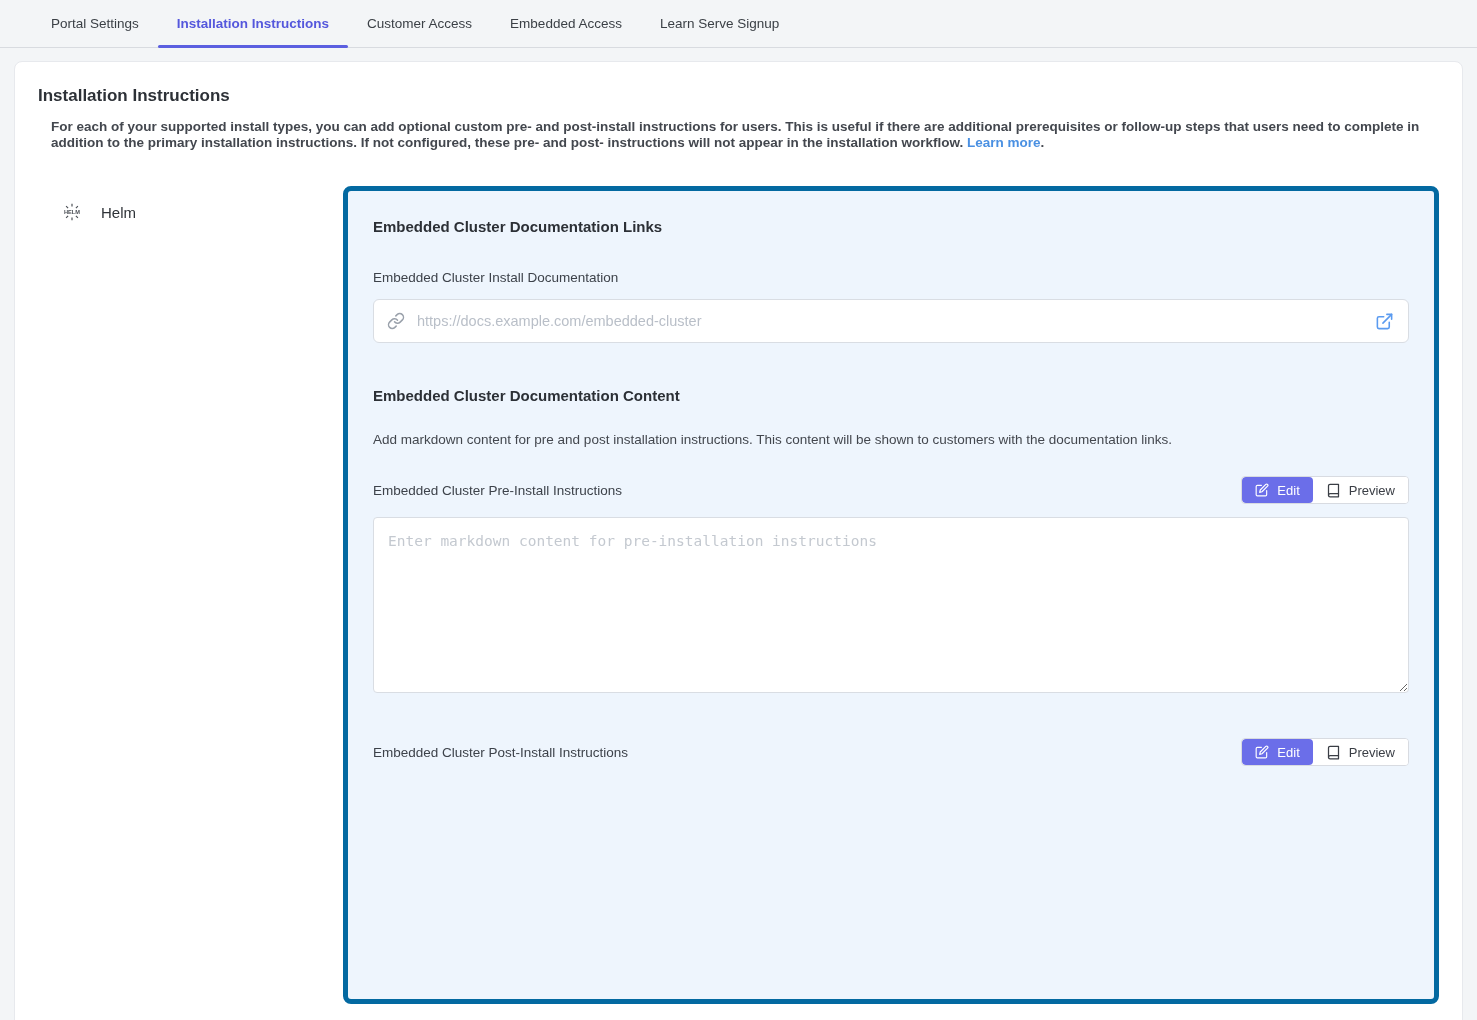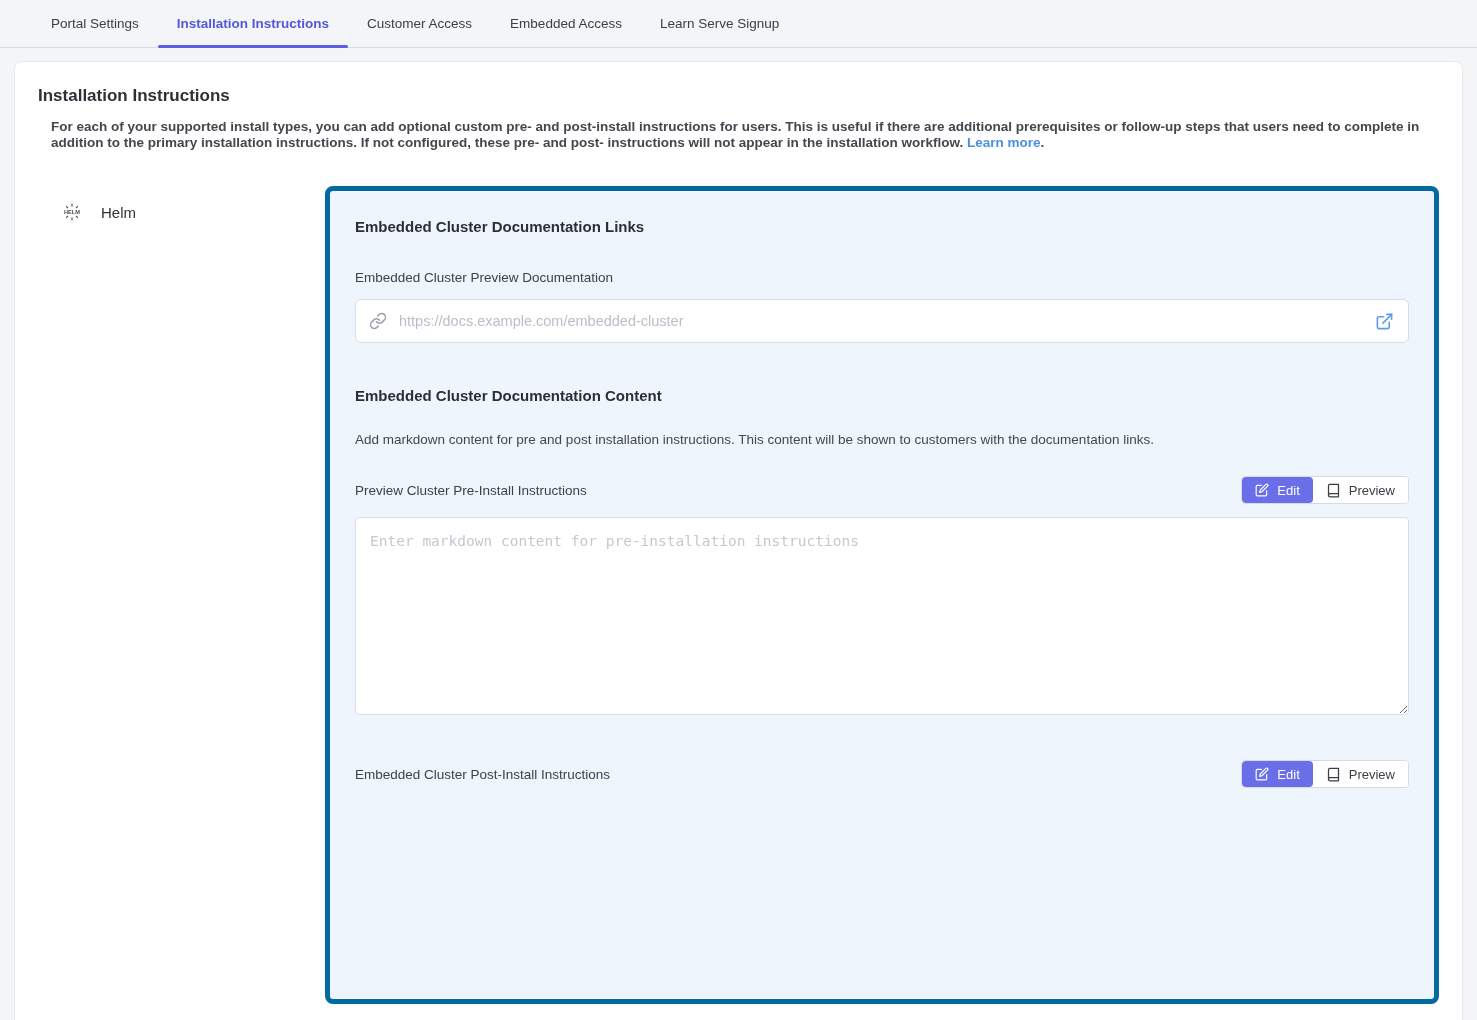--- a/index.html
+++ b/index.html
@@ -41,21 +41,21 @@
   .page-title {
     margin:0 0 13px;
     font-size:17px; font-weight:bold; color:#2d3137;
   }
   .page-desc {
     margin:13px; font-size:13.5px; line-height:16px; color:#43474e;
     max-width:1408px;
     font-weight:bold;
   }
   .link { color:#4a90e2; cursor:pointer; text-decoration:none; }
-  .main { display:flex; margin-top:35px; }
+  .main { display:flex; margin-top:35px;gap:18px; }
   
   .nav { width:254px; flex-shrink:0; }
   .nav-item {
     display:flex; align-items:center; gap:18px;
     padding:15px 16px 15px 23px;
     font-size:15px; color:#2f3338;
     border-radius:8px; cursor:pointer;
     margin-bottom:13px;
   }
   .nav-item .nicon { width:22px; height:22px; display:flex; align-items:center; justify-content:center; color:#4b4f55; }
@@ -103,21 +103,21 @@
   }
   .btn {
     display:flex; align-items:center; gap:8px;
     height:26px; padding:0 13px;
     font-size:13px; cursor:pointer; border:none;
     font-family:"Liberation Sans", sans-serif;
   }
   .btn-edit { background:#6b6ee9; color:#ffffff; border-radius:4px; }
   .btn-preview { background:#ffffff; color:#3a3e45; }
   .md-textarea {
-    display:block; width:100%; height:198px;
+    display:block; width:100%; height:176px;
     margin-top:13px; padding:15px 14px;
     background:#ffffff;
     border:1px solid #d9dde3; border-radius:4px;
     font-family:"DejaVu Sans Mono", monospace;
     font-size:14.5px; color:#333;
     resize:both; outline:none;
   }
   .md-textarea::placeholder { color:#c4c9d0; }
   .row-post { margin-top:45px; }
   svg { display:block; }
@@ -154,21 +154,21 @@
           </svg>
         </span>
         <span>Helm</span>
       </div>
     </div>
 
     <section class="panel">
 
       <h2 class="panel-h">Embedded Cluster Documentation Links</h2>
 
-      <div class="field-label lbl-install-doc">Embedded Cluster Preview Documentation</div>
+      <div class="field-label lbl-install-doc">Embedded Cluster Install Documentation</div>
 
       <div class="url-wrap">
         <span class="icon-link">
           <svg width="18" height="18" viewBox="0 0 24 24" fill="none" stroke="currentColor" stroke-width="2" stroke-linecap="round" stroke-linejoin="round">
             <path d="M10 13a5 5 0 0 0 7.54.54l3-3a5 5 0 0 0-7.07-7.07l-1.72 1.71"></path>
             <path d="M14 11a5 5 0 0 0-7.54-.54l-3 3a5 5 0 0 0 7.07 7.07l1.71-1.71"></path>
           </svg>
         </span>
         <input type="text" placeholder="https://docs.example.com/embedded-cluster" style="">
         <span class="icon-ext">
@@ -178,21 +178,21 @@
             <line x1="10" y1="14" x2="21" y2="3"></line>
           </svg>
         </span>
       </div>
 
       <h2 class="panel-h h-content">Embedded Cluster Documentation Content</h2>
 
       <p class="section-desc">Add markdown content for pre and post installation instructions. This content will be shown to customers with the documentation links.</p>
 
       <div class="field-row">
-        <div class="field-label">Preview Cluster Pre-Install Instructions</div>
+        <div class="field-label">Embedded Cluster Pre-Install Instructions</div>
         <div class="btn-group">
           <button class="btn btn-edit">
             <span>
               <svg width="14" height="14" viewBox="0 0 24 24" fill="none" stroke="currentColor" stroke-width="2" stroke-linecap="round" stroke-linejoin="round">
                 <path d="M11 4H4a2 2 0 0 0-2 2v14a2 2 0 0 0 2 2h14a2 2 0 0 0 2-2v-7"></path>
                 <path d="M18.5 2.5a2.121 2.121 0 0 1 3 3L12 15l-4 1 1-4 9.5-9.5z"></path>
               </svg>
             </span>
             <span>Edit</span>
           </button>

